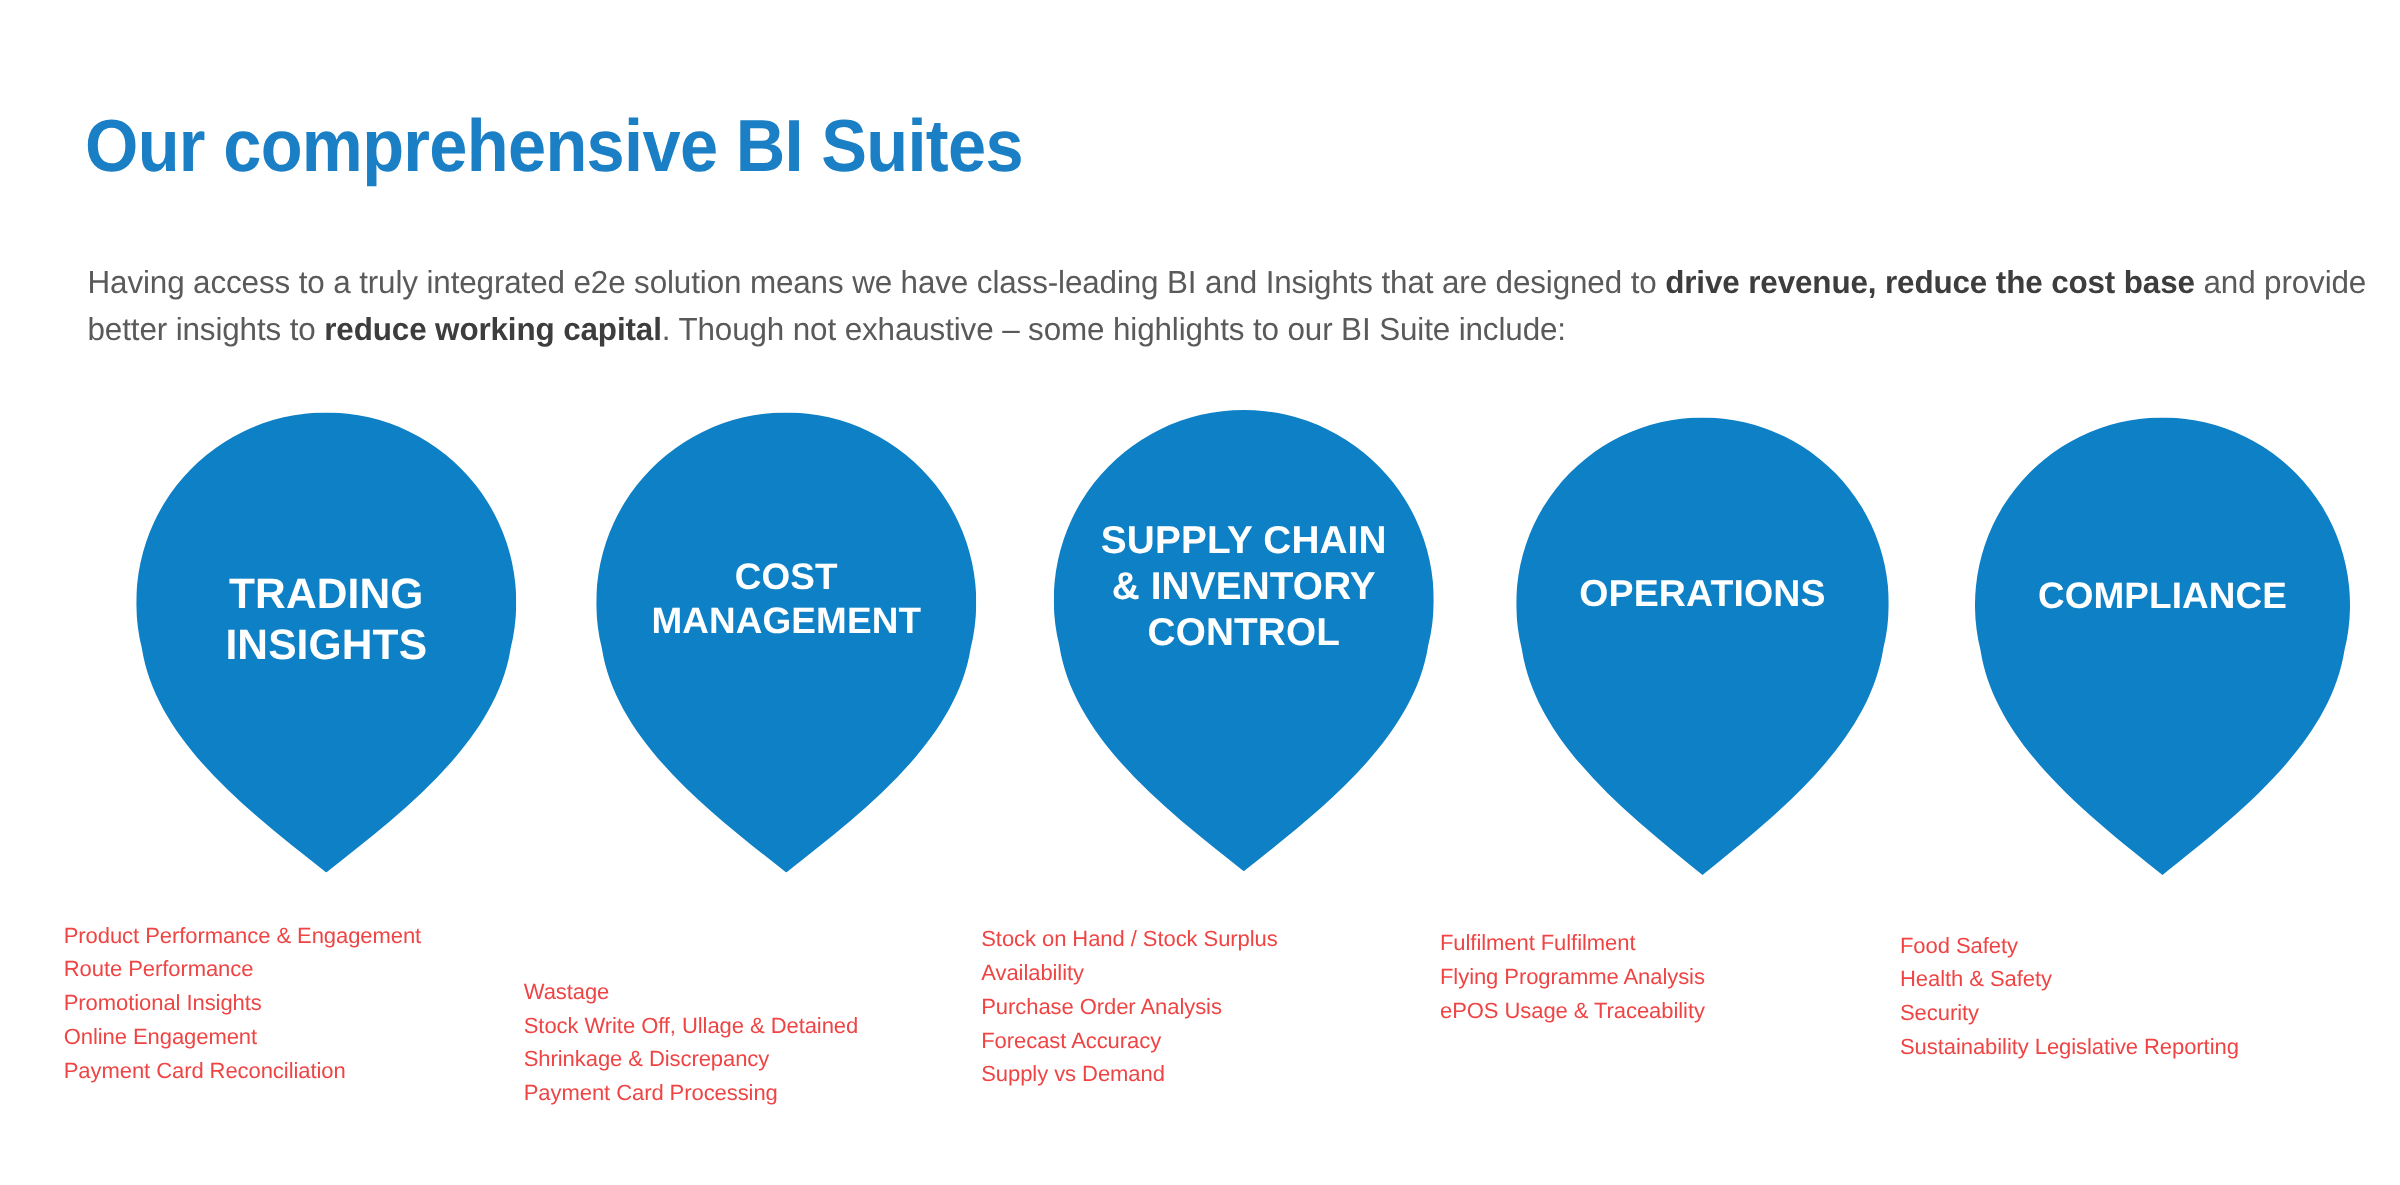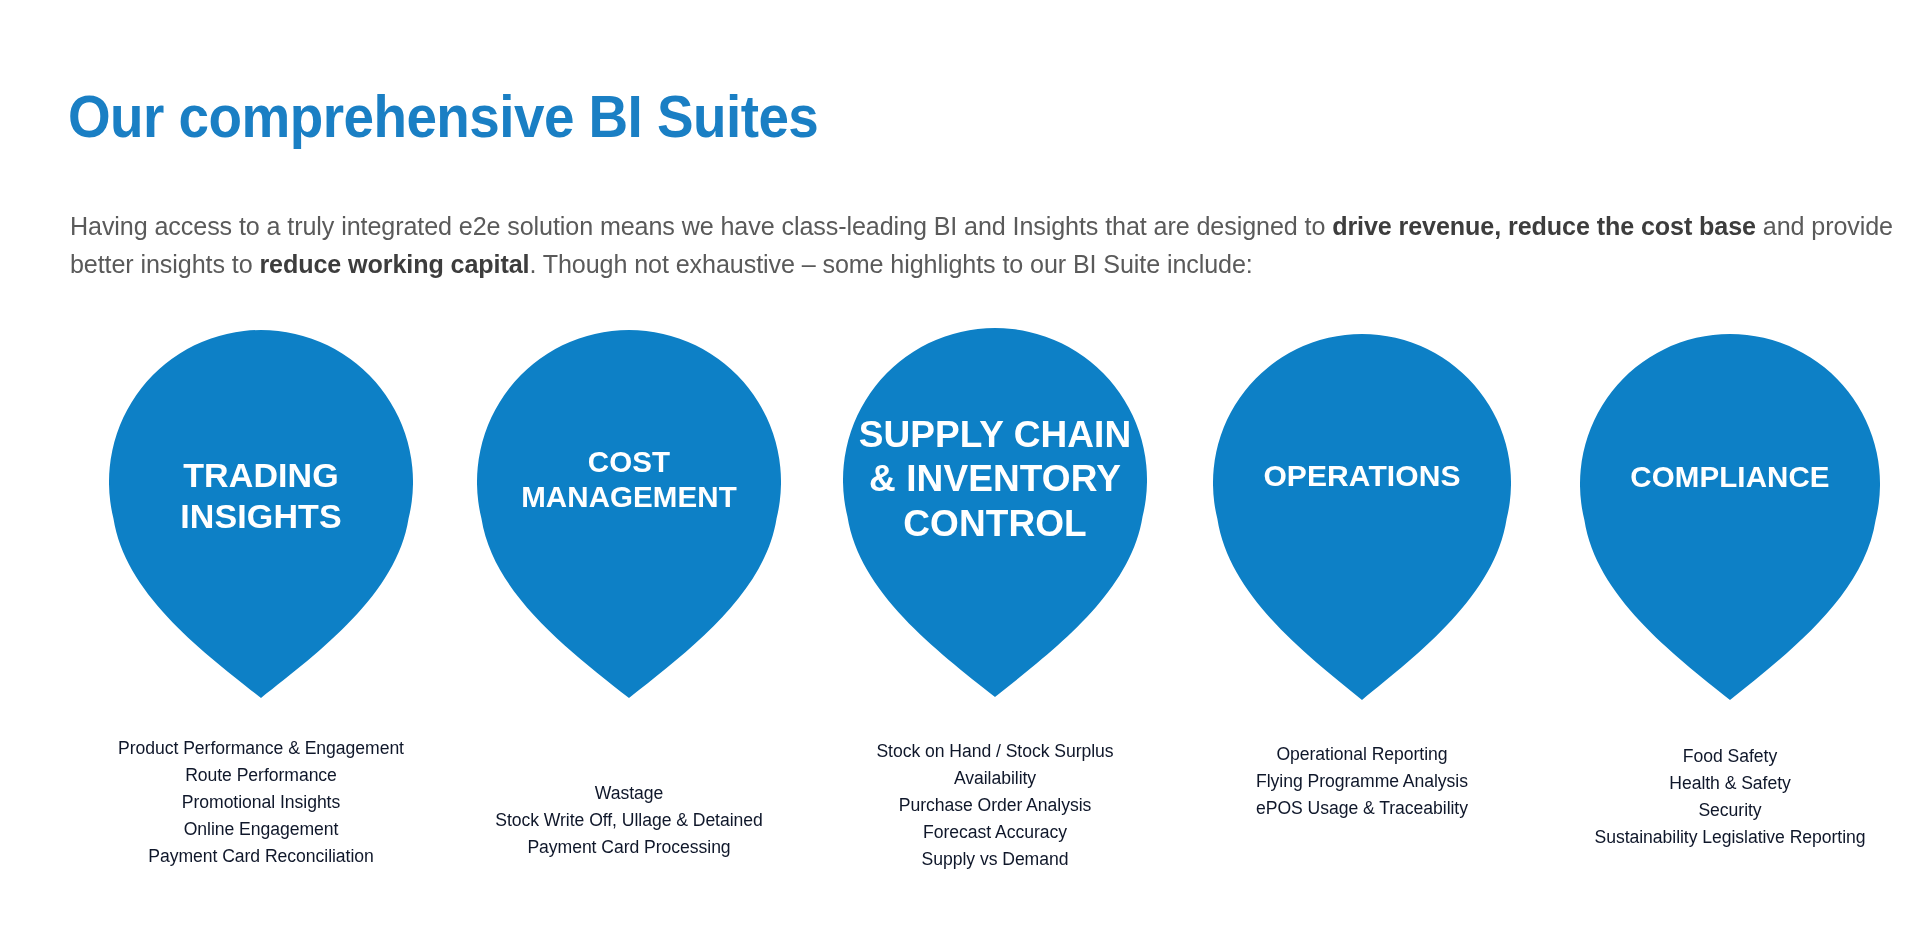--- a/index.html
+++ b/index.html
@@ -80,22 +80,21 @@
     letter-spacing: 0.1px;
     pointer-events: none;
   }
 
   
   .feature-list {
     position: absolute;
     left: 50%;
     transform: translateX(-50%);
     width: 420px;
-    text-align: center;
-    color: #0f172a;
+    color: #ef4444;
     font-size: 17.6px;
     line-height: 27px;
     letter-spacing: -0.05px;
   }
   .feature-list .list-item { white-space: nowrap; }
 </style>
 </head>
 <body>
 
 <div id="slide">
@@ -129,30 +128,31 @@
             <path d="M 152 0 A 152 152 0 0 0 4.44 188.48 C 16.25 263.88 92.98 321.32 152 368 C 211.02 321.32 287.75 263.88 299.56 188.48 A 152 152 0 0 0 152 0 Z" fill="#0d80c6"></path>
           </svg>
         </div>
         <div class="pin-label" style="top: 444px; font-size: 29.5px;">
           <div>COST</div>
           <div>MANAGEMENT</div>
         </div>
         <div class="feature-list" style="top: 780px;">
           <div class="list-item">Wastage</div>
           <div class="list-item">Stock Write Off, Ullage &amp; Detained</div>
+          <div class="list-item">Shrinkage &amp; Discrepancy</div>
           <div class="list-item">Payment Card Processing</div>
         </div>
       </div>
       <div class="column" style="left: 963px;">
         <div class="pin-wrap" style="top: 328px;">
           <svg class="pin-svg" width="304" height="369" viewBox="0 0 304 369">
             <path d="M 152 0 A 152 152 0 0 0 4.44 188.48 C 16.25 264.30 92.98 322.06 152 369 C 211.02 322.06 287.75 264.30 299.56 188.48 A 152 152 0 0 0 152 0 Z" fill="#0d80c6"></path>
           </svg>
         </div>
-        <div class="pin-label" style="top: 413px; font-size: 37px;">
+        <div class="pin-label" style="top: 413px; font-size: 31px;">
           <div>SUPPLY CHAIN</div>
           <div>&amp; INVENTORY</div>
           <div>CONTROL</div>
         </div>
         <div class="feature-list" style="top: 738px;">
           <div class="list-item">Stock on Hand / Stock Surplus</div>
           <div class="list-item">Availability</div>
           <div class="list-item">Purchase Order Analysis</div>
           <div class="list-item">Forecast Accuracy</div>
           <div class="list-item">Supply vs Demand</div>
@@ -161,21 +161,21 @@
       <div class="column" style="left: 1330px;">
         <div class="pin-wrap" style="top: 334px;">
           <svg class="pin-svg" width="298" height="366" viewBox="0 0 298 366">
             <path d="M 149 0 A 149 149 0 0 0 4.35 184.76 C 15.93 260.88 91.14 318.88 149 366 C 206.86 318.88 282.07 260.88 293.65 184.76 A 149 149 0 0 0 149 0 Z" fill="#0d80c6"></path>
           </svg>
         </div>
         <div class="pin-label" style="top: 458px; font-size: 30px;">
           <div>OPERATIONS</div>
         </div>
         <div class="feature-list" style="top: 741px;">
-          <div class="list-item">Operational Reporting</div>
+          <div class="list-item">Fulfilment Fulfilment</div>
           <div class="list-item">Flying Programme Analysis</div>
           <div class="list-item">ePOS Usage &amp; Traceability</div>
         </div>
       </div>
       <div class="column" style="left: 1698px;">
         <div class="pin-wrap" style="top: 334px;">
           <svg class="pin-svg" width="300" height="366" viewBox="0 0 300 366">
             <path d="M 150 0 A 150 150 0 0 0 4.38 186.00 C 16.03 261.60 91.75 319.20 150 366 C 208.25 319.20 283.97 261.60 295.62 186.00 A 150 150 0 0 0 150 0 Z" fill="#0d80c6"></path>
           </svg>
         </div>

